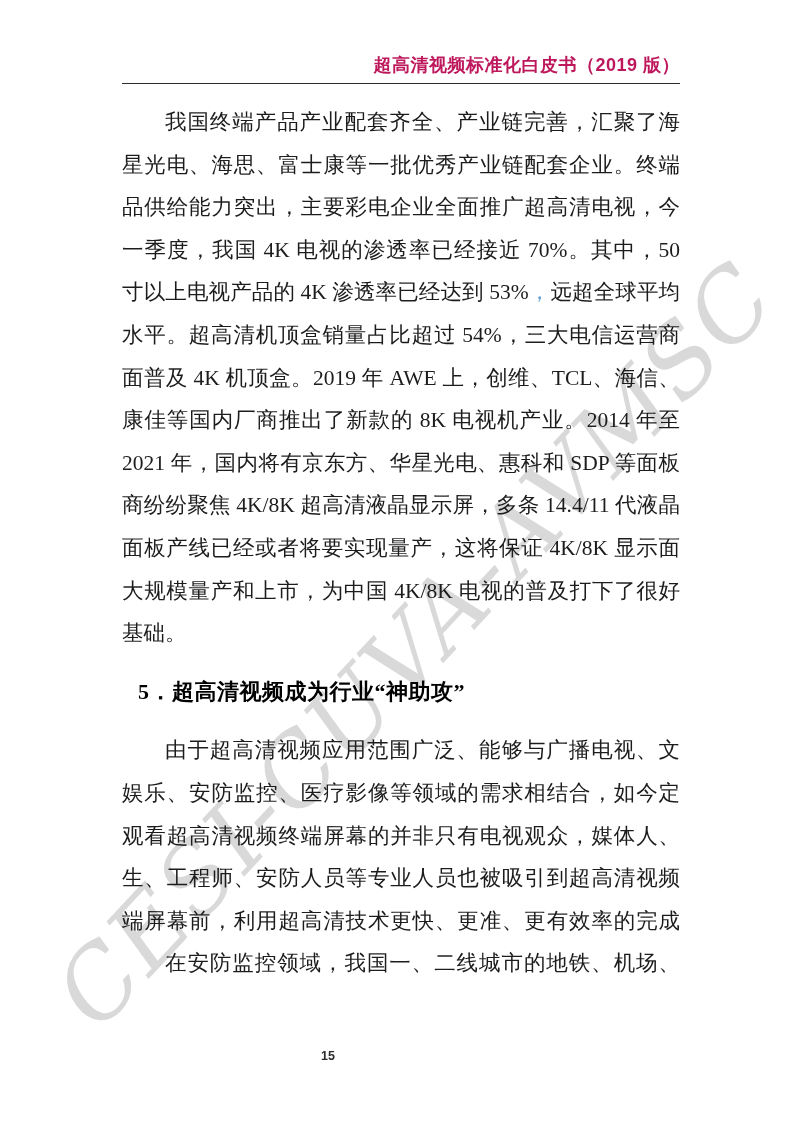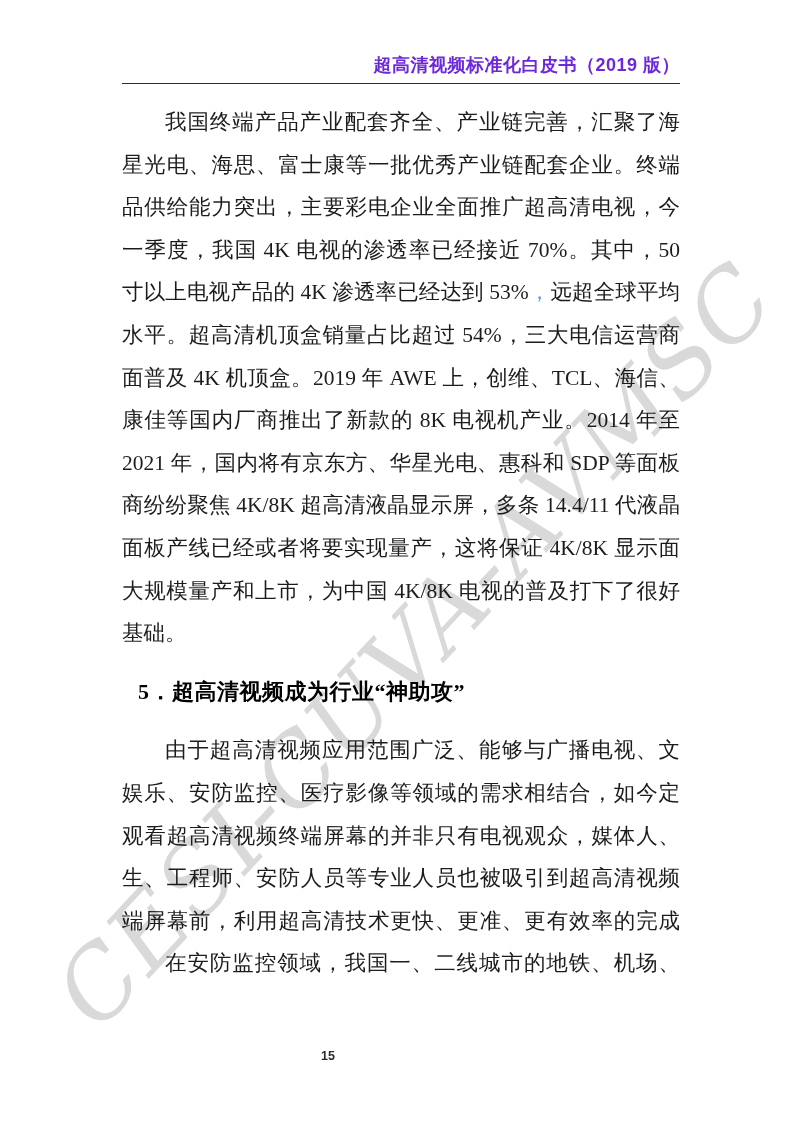--- a/index.html
+++ b/index.html
@@ -24,21 +24,21 @@
     align-items: flex-end;
     justify-content: flex-end;
     box-sizing: border-box;
     padding-bottom: 6px;
   }
   .header-title {
     font-family: "Liberation Sans", sans-serif;
     font-weight: 700;
     font-size: 18px;
     letter-spacing: 0.5px;
-    color: #6d28d9;
+    color: #be185d;
     white-space: nowrap;
   }
   
   .watermark {
     position: absolute;
     left: 415px;
     top: 645px;
     transform: translate(-50%, -50%) rotate(-47deg);
     font-family: "DejaVu Serif", serif;
     font-style: italic;

